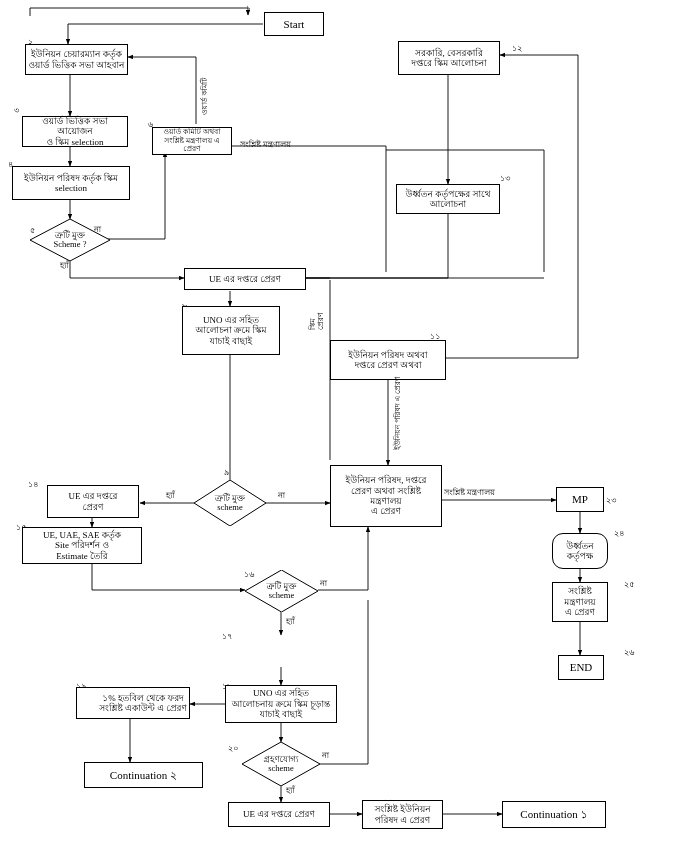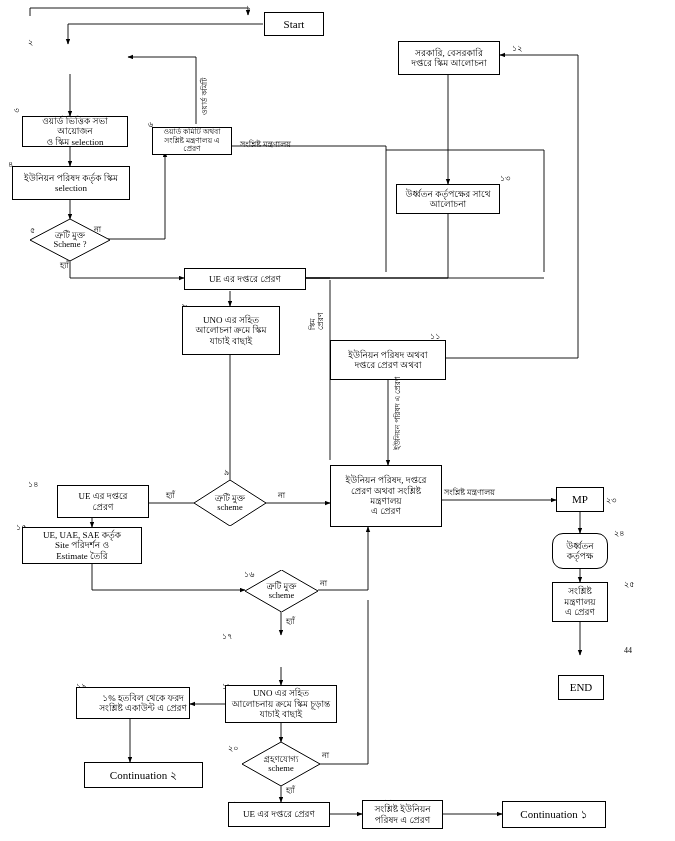--- a/index.html
+++ b/index.html
@@ -127,26 +127,28 @@
   <div class="num" style="left:244px;top:568px;">১৬</div>
   <div class="num" style="left:222px;top:630px;">১৭</div>
   <div class="num" style="left:222px;top:680px;">১৮</div>
   <div class="num" style="left:76px;top:680px;">১৯</div>
   <div class="num" style="left:228px;top:742px;">২০</div>
   <div class="num" style="left:228px;top:798px;">২১</div>
   <div class="num" style="left:384px;top:796px;">২২</div>
   <div class="num" style="left:606px;top:494px;">২৩</div>
   <div class="num" style="left:614px;top:527px;">২৪</div>
   <div class="num" style="left:624px;top:578px;">২৫</div>
-  <div class="num" style="left:624px;top:646px;">44</div>
+  <div class="num" style="left:624px;top:646px;">২৬</div>
 
   <div class="node big" style="left:264px;top:12px;width:60px;height:24px;">
       <span>Start</span>
     </div>
 
+  <div class="node" style="left:25px;top:44px;width:103px;height:31px;white-space:pre-line;"><span>ইউনিয়ন চেয়ারম্যান কর্তৃক
+ওয়ার্ড ভিত্তিক সভা আহবান</span></div>
 
   <div class="node" style="left:22px;top:116px;width:106px;height:31px;white-space:pre-line;"><span>ওয়ার্ড ভিত্তিক সভা আয়োজন
 ও স্কিম selection</span></div>
 
   <div class="node" style="left:12px;top:166px;width:118px;height:34px;white-space:pre-line;"><span>ইউনিয়ন পরিষদ কর্তৃক স্কিম
 selection</span></div>
 
   <div class="diamond" style="left:30px;top:219px;width:80px;height:42px;">
     <svg class="dshape" viewBox="0 0 80 42" preserveAspectRatio="none">
         <polygon points="40,0 80,21 40,42 0,21" fill="#fff" stroke="#000" stroke-width="1"></polygon>
@@ -181,21 +183,21 @@
 
   <div class="node" style="left:330px;top:340px;width:116px;height:40px;white-space:pre-line;"><span>ইউনিয়ন পরিষদ অথবা
 দপ্তরে প্রেরণ অথবা</span></div>
 
   <div class="node" style="left:398px;top:41px;width:102px;height:34px;white-space:pre-line;"><span>সরকারি, বেসরকারি
 দপ্তরে স্কিম আলোচনা</span></div>
 
   <div class="node" style="left:396px;top:184px;width:104px;height:30px;white-space:pre-line;"><span>উর্ধ্বতন কর্তৃপক্ষের সাথে
 আলোচনা</span></div>
 
-  <div class="node" style="left:57px;top:485px;width:92px;height:33px;white-space:pre-line;"><span>UE এর দপ্তরে
+  <div class="node" style="left:47px;top:485px;width:92px;height:33px;white-space:pre-line;"><span>UE এর দপ্তরে
 প্রেরণ</span></div>
 
   <div class="node" style="left:22px;top:527px;width:120px;height:37px;white-space:pre-line;"><span>UE, UAE, SAE কর্তৃক
 Site পরিদর্শন ও
 Estimate তৈরি</span></div>
 
   <div class="diamond" style="left:245px;top:570px;width:73px;height:42px;">
     <svg class="dshape" viewBox="0 0 73 42" preserveAspectRatio="none">
         <polygon points="36.5,0 73,21 36.5,42 0,21" fill="#fff" stroke="#000" stroke-width="1"></polygon>
       </svg>
@@ -238,21 +240,21 @@
       <span>MP</span>
     </div>
 
   <div class="node" style="left:552px;top:533px;width:56px;height:36px;white-space:pre-line;border-radius:11px;"><span>উর্ধ্বতন
 কর্তৃপক্ষ</span></div>
 
   <div class="node" style="left:552px;top:582px;width:56px;height:40px;white-space:pre-line;"><span>সংশ্লিষ্ট
 মন্ত্রণালয়
 এ প্রেরণ</span></div>
 
-  <div class="node big" style="left:558px;top:655px;width:46px;height:25px;margin-top:20px;">
+  <div class="node big" style="left:558px;top:655px;width:46px;height:25px;">
       <span>END</span>
     </div>
 
   <div class="lbl" style="left:94px;top:226px;">না</div>
   <div class="lbl" style="left:60px;top:262px;">হ্যাঁ</div>
   <div class="lbl" style="left:166px;top:492px;">হ্যাঁ</div>
   <div class="lbl" style="left:278px;top:492px;">না</div>
   <div class="lbl" style="left:320px;top:580px;">না</div>
   <div class="lbl" style="left:286px;top:618px;">হ্যাঁ</div>
   <div class="lbl" style="left:322px;top:752px;">না</div>

